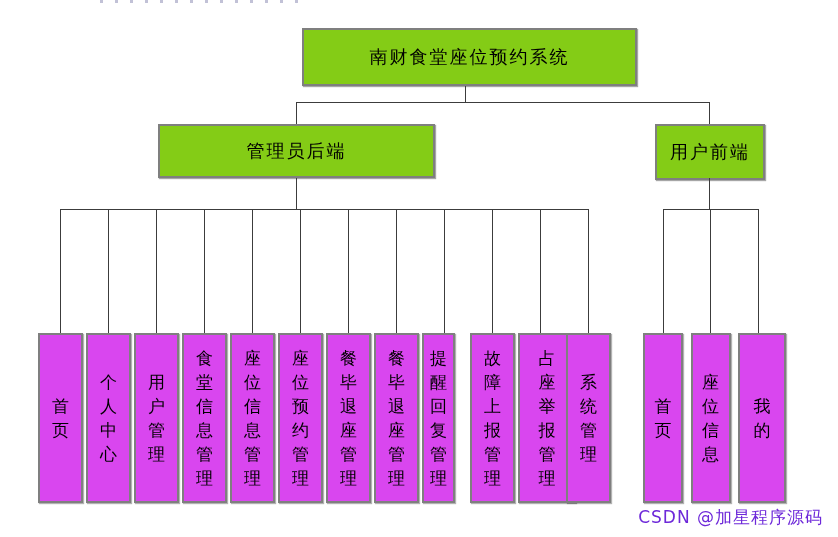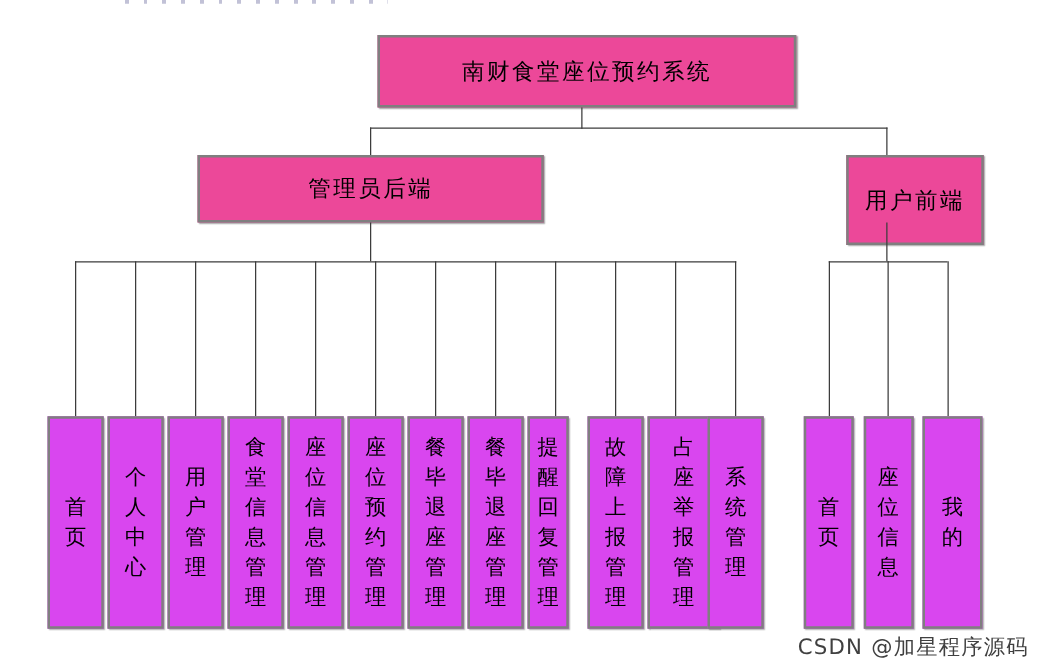--- a/index.html
+++ b/index.html
@@ -7,36 +7,36 @@
     position: relative;
     width: 838px;
     height: 537px;
     background: #ffffff;
     font-family: "DejaVu Sans", "Liberation Sans", sans-serif;
     color: #000;
     overflow: hidden;
   }
   .box {
     position: absolute;
-    background: #ec4899;
+    background: #84cc16;
     border: 2px solid #7f7f7f;
     box-shadow: 1px 1px 1px rgba(0,0,0,0.35);
     display: flex;
     align-items: center;
     justify-content: center;
     box-sizing: border-box;
   }
   .box .hlabel {
     font-size: 18px;
     letter-spacing: 2px;
     white-space: nowrap;
   }
   .root-box   { left: 302px; top: 28px;  width: 335px; height: 58px; }
   .admin-box  { left: 158px; top: 124px; width: 277px; height: 54px; }
-  .user-box   { left: 677px; top: 124px; width: 110px; height: 72px; }
+  .user-box   { left: 655px; top: 124px; width: 110px; height: 56px; }
 
   .leaf {
     position: absolute;
     top: 333px;
     height: 170px;
     background: #d946ef;
     border: 2px solid #7f7f7f;
     box-shadow: 1px 1px 1px rgba(0,0,0,0.3);
     display: flex;
     align-items: center;
@@ -160,15 +160,15 @@
       <div class="line v" style="left: 710px; top: 209px; height: 124px;"></div>
       <div class="leaf" style="left: 690.5px; width: 40px;">
         <span class="leaf-label">座位信息</span>
       </div>
       <div class="line v" style="left: 757.5px; top: 209px; height: 124px;"></div>
       <div class="leaf" style="left: 738px; width: 48px;">
         <span class="leaf-label">我的</span>
       </div>
     </div>
 
-  <div class="watermark" style="color: #404040;">CSDN @加星程序源码</div>
+  <div class="watermark" style="color: #6d28d9;">CSDN @加星程序源码</div>
 
 </div>
 
 </body></html>

